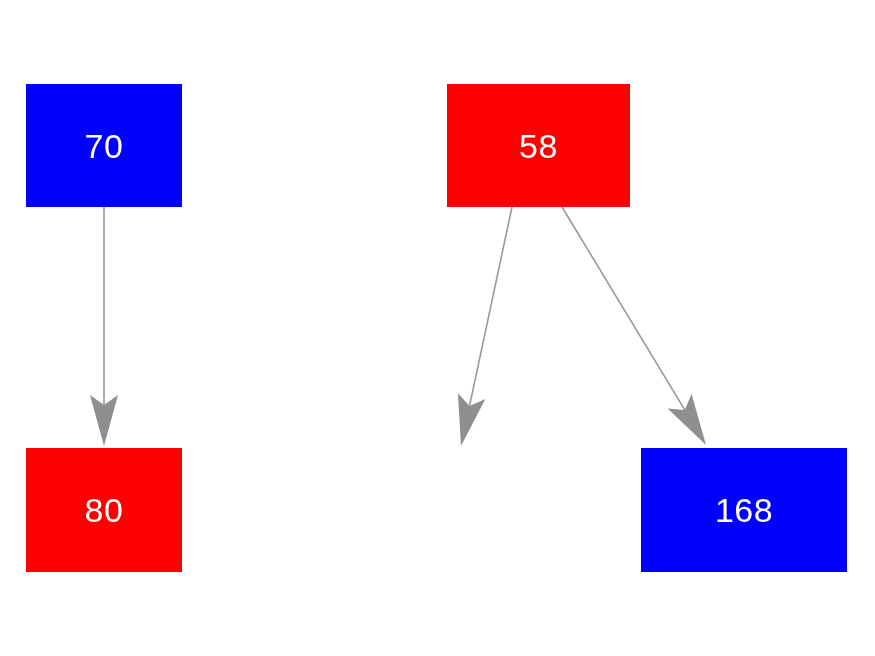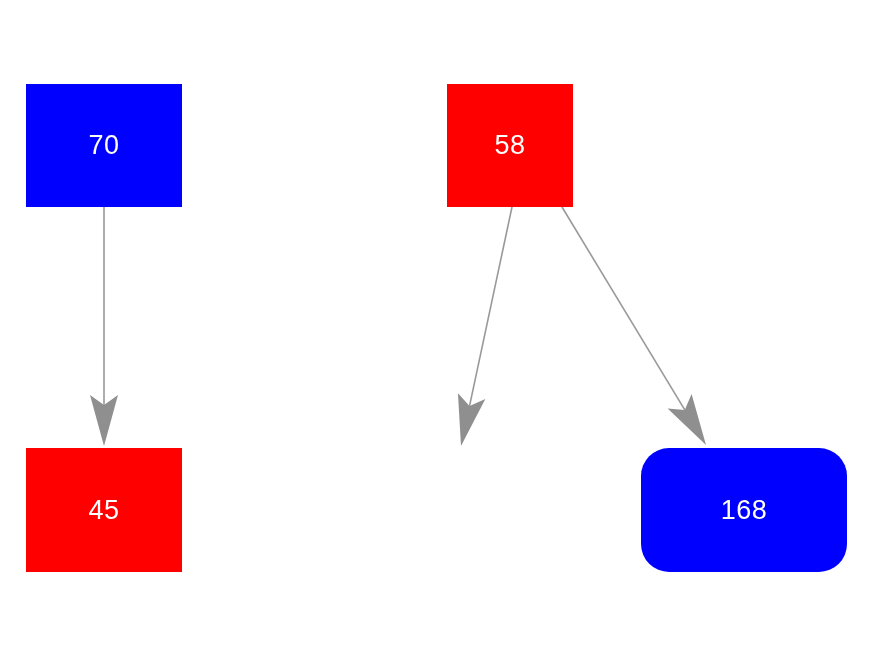--- a/index.html
+++ b/index.html
@@ -27,21 +27,21 @@
     height: 656px;
   }
   .node {
     position: absolute;
     display: flex;
     align-items: center;
     justify-content: center;
     box-sizing: border-box;
   }
   .node-label {
-    font-size: 27px;
+    font-size: 34px;
     line-height: 1;
     letter-spacing: 0.5px;
     color: #ffffff;
   }
 </style>
 </head>
 <body>
 
 <div class="canvas">
   <svg class="edges" id="edges-layer" width="875" height="656" viewBox="0 0 875 656" xmlns="http://www.w3.org/2000/svg">
@@ -49,22 +49,22 @@
       <path d="M 104 446 L 90 395 L 104 405 L 118 395 Z" fill="#8f8f8f"></path>
       <line x1="512" y1="207" x2="469.5563169017405" y2="405.9027502055691" stroke="#999999" stroke-width="1.6"></line>
       <path d="M 461 446 L 457.9514796308959 393.201263996577 L 469.5563169017405 405.9027502055691 L 485.3349672953853 399.04460236849735 Z" fill="#8f8f8f"></path>
       <line x1="562" y1="207" x2="684.7757679075498" y2="409.92106084720047" stroke="#999999" stroke-width="1.6"></line>
       <path d="M 706 445 L 667.6209515889232 408.61252079272015 L 684.7757679075498 409.92106084720047 L 691.57730027864 394.1179232661689 Z" fill="#8f8f8f"></path>
     </svg>
 
   <div class="node" style="left: 26px; top: 84px; width: 156px; height: 123px; background: rgb(0, 0, 255);">
     <span class="node-label" style="color: rgb(255, 255, 255);">70</span>
   </div>
-  <div class="node" style="left: 447px; top: 84px; width: 126px; height: 123px; background: rgb(255, 0, 0);">
+  <div class="node" style="left: 447px; top: 84px; width: 183px; height: 123px; background: rgb(255, 0, 0);">
     <span class="node-label" style="color: rgb(255, 255, 255);">58</span>
   </div>
   <div class="node" style="left: 26px; top: 448px; width: 156px; height: 124px; background: rgb(255, 0, 0);">
-    <span class="node-label" style="color: rgb(255, 255, 255);">45</span>
+    <span class="node-label" style="color: rgb(255, 255, 255);">80</span>
   </div>
-  <div class="node" style="left: 641px; top: 448px; width: 206px; height: 124px; background: rgb(0, 0, 255); border-radius: 28px;">
+  <div class="node" style="left: 641px; top: 448px; width: 206px; height: 124px; background: rgb(0, 0, 255);">
     <span class="node-label" style="color: rgb(255, 255, 255);">168</span>
   </div>
 </div>
 
 </body></html>

